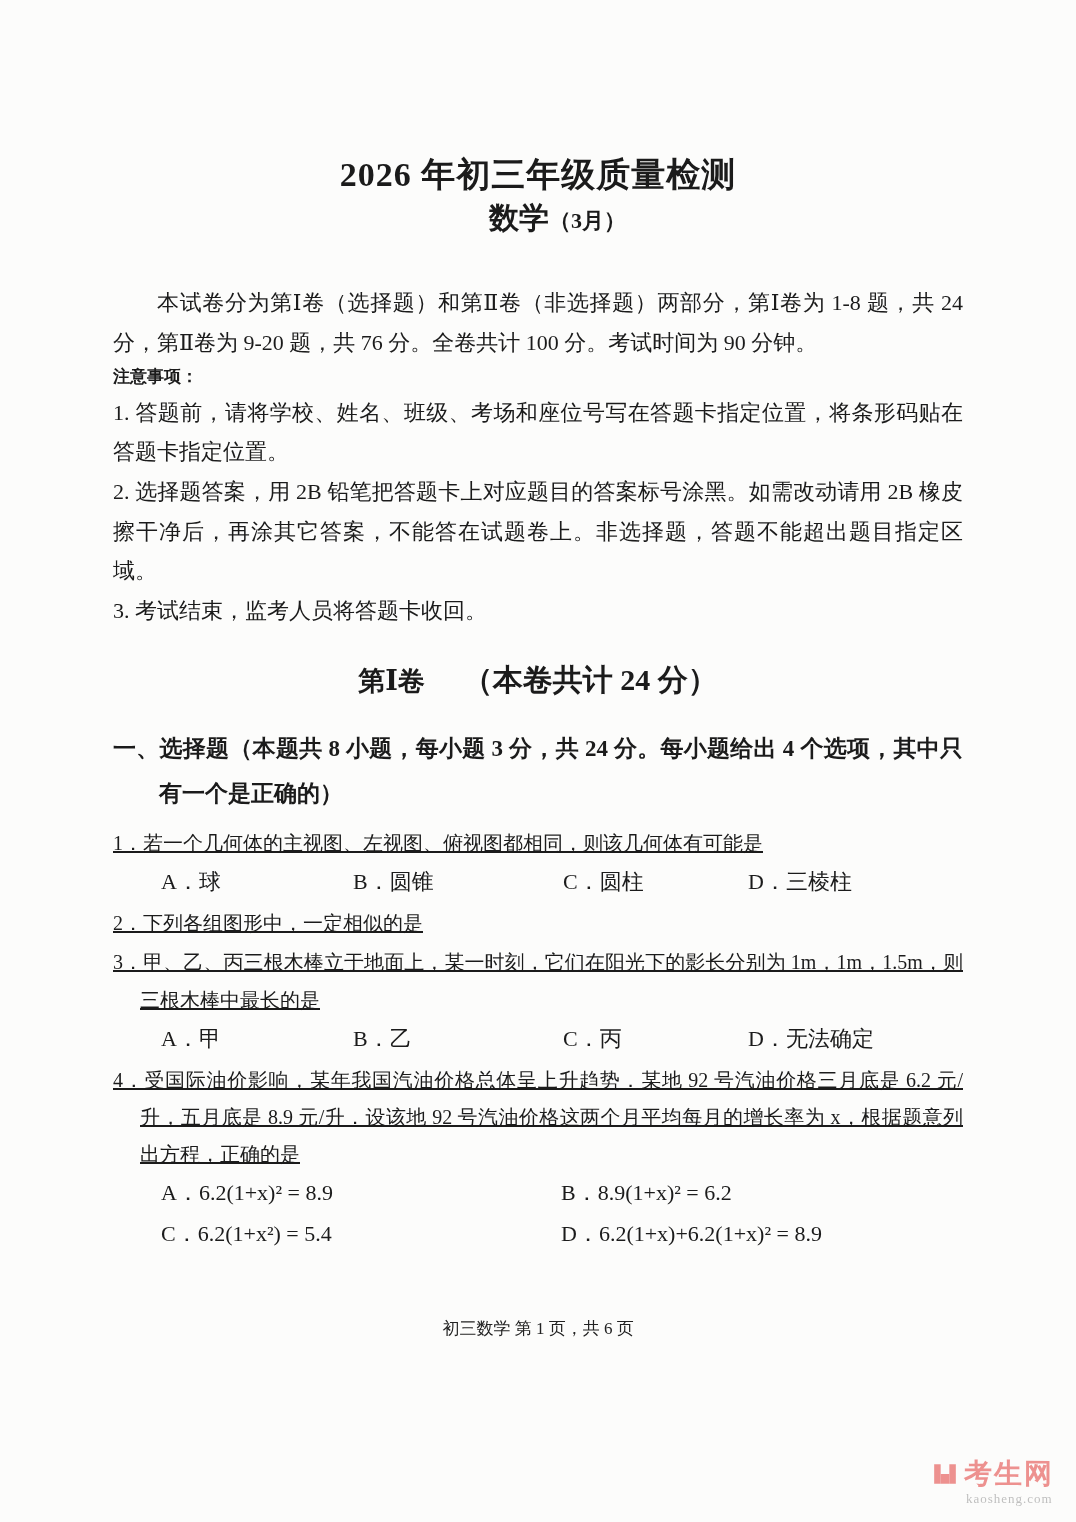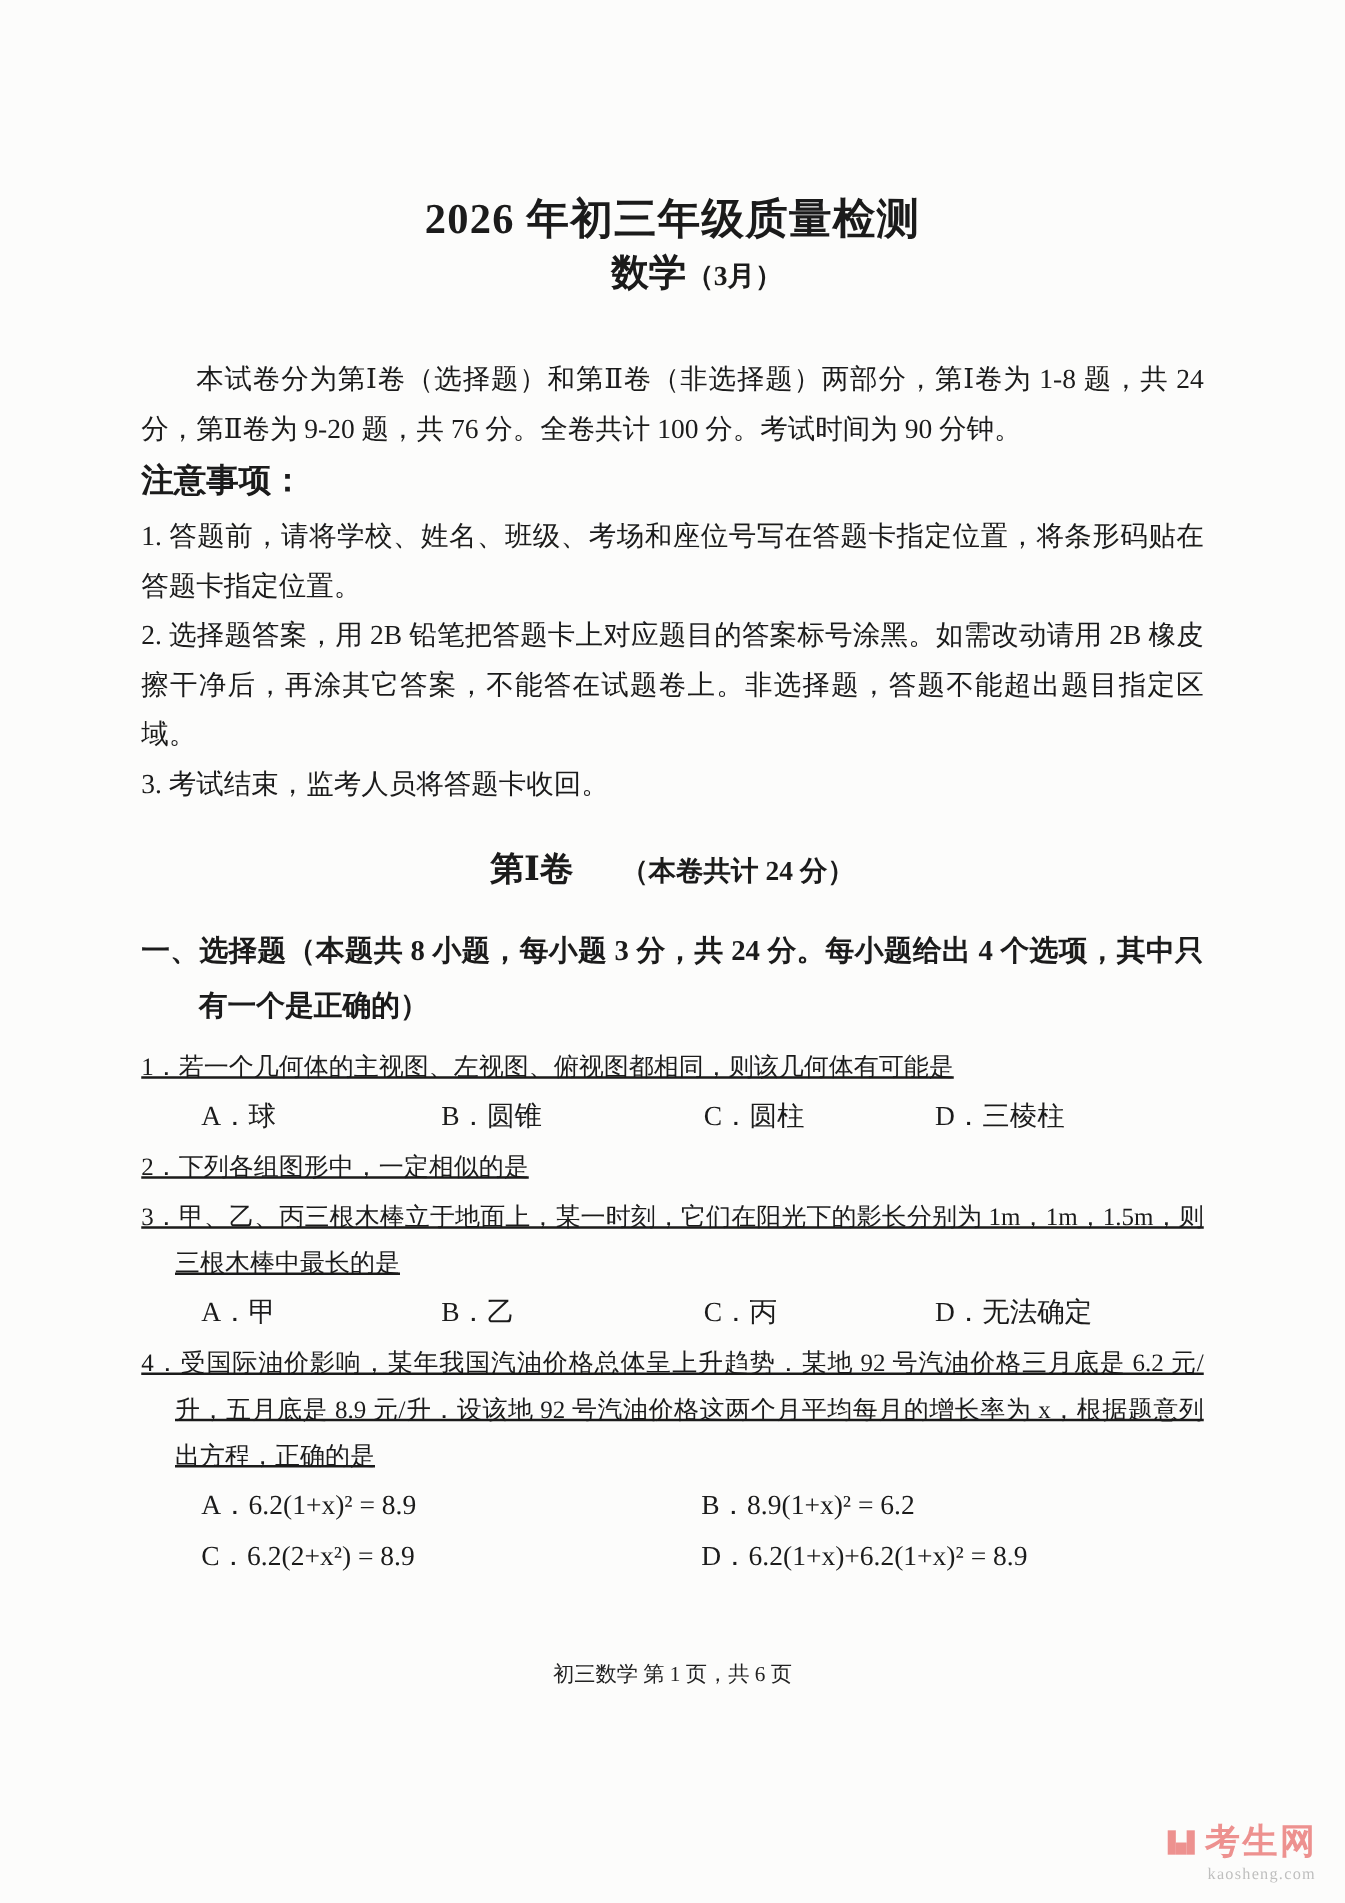--- a/index.html
+++ b/index.html
@@ -34,38 +34,38 @@
   .doc-subtitle .subject { font-size: 30px; margin-left: 39px; }
   .doc-subtitle .subject-note { font-size: 22px; }
   
   .intro {
     font-size: 22px;
     line-height: 1.8;
     text-align: justify;
     text-indent: 2em;
   }
   .notice-title {
-    font-size: 26px;
+    font-size: 17px;
     font-weight: 700;
     line-height: 1.8;
   }
   .notice {
     font-size: 22px;
     line-height: 1.8;
     text-align: justify;
   }
   
   .part-heading {
     text-align: center;
     margin-top: 30px;
     margin-bottom: 26px;
     font-weight: 700;
   }
   .part-heading .part-label { font-size: 27px; margin-right: 18px; }
-  .part-heading .part-note  { font-size: 22px; margin-left: 20px; }
+  .part-heading .part-note  { font-size: 30px; margin-left: 20px; }
   
   .section-title {
     font-size: 23px;
     font-weight: 700;
     line-height: 1.95;
     text-align: justify;
     padding-left: 46px;
     text-indent: -46px;
     margin-bottom: 8px;
   }
@@ -170,21 +170,21 @@
       <span class="opt">C．丙</span>
       <span class="opt">D．无法确定</span>
     </div>
   </div>
 
   <div class="question">
     <p class="stem">4．受国际油价影响，某年我国汽油价格总体呈上升趋势．某地 92 号汽油价格三月底是 6.2 元/升，五月底是 8.9 元/升．设该地 92 号汽油价格这两个月平均每月的增长率为 x，根据题意列出方程，正确的是</p>
     <div class="options cols2">
       <span class="opt">A．6.2(1+x)² = 8.9</span>
       <span class="opt">B．8.9(1+x)² = 6.2</span>
-      <span class="opt">C．6.2(2+x²) = 8.9</span>
+      <span class="opt">C．6.2(1+x²) = 5.4</span>
       <span class="opt">D．6.2(1+x)+6.2(1+x)² = 8.9</span>
     </div>
   </div>
 
   <p class="page-footer">初三数学 第 1 页，共 6 页</p>
 
   <div class="watermark">
     <div class="brand-row">
       <svg class="logo-icon" viewBox="0 0 24 24" aria-hidden="true">
         <rect x="2" y="3" width="6" height="18" fill="currentColor"></rect>

